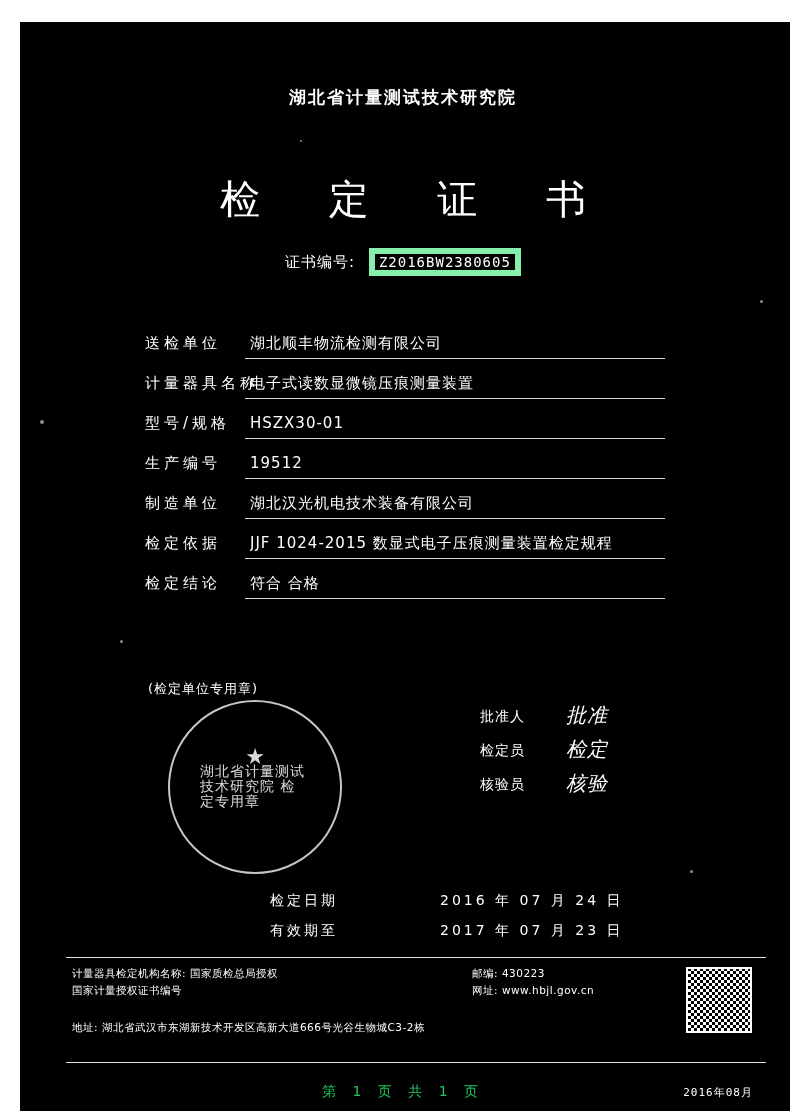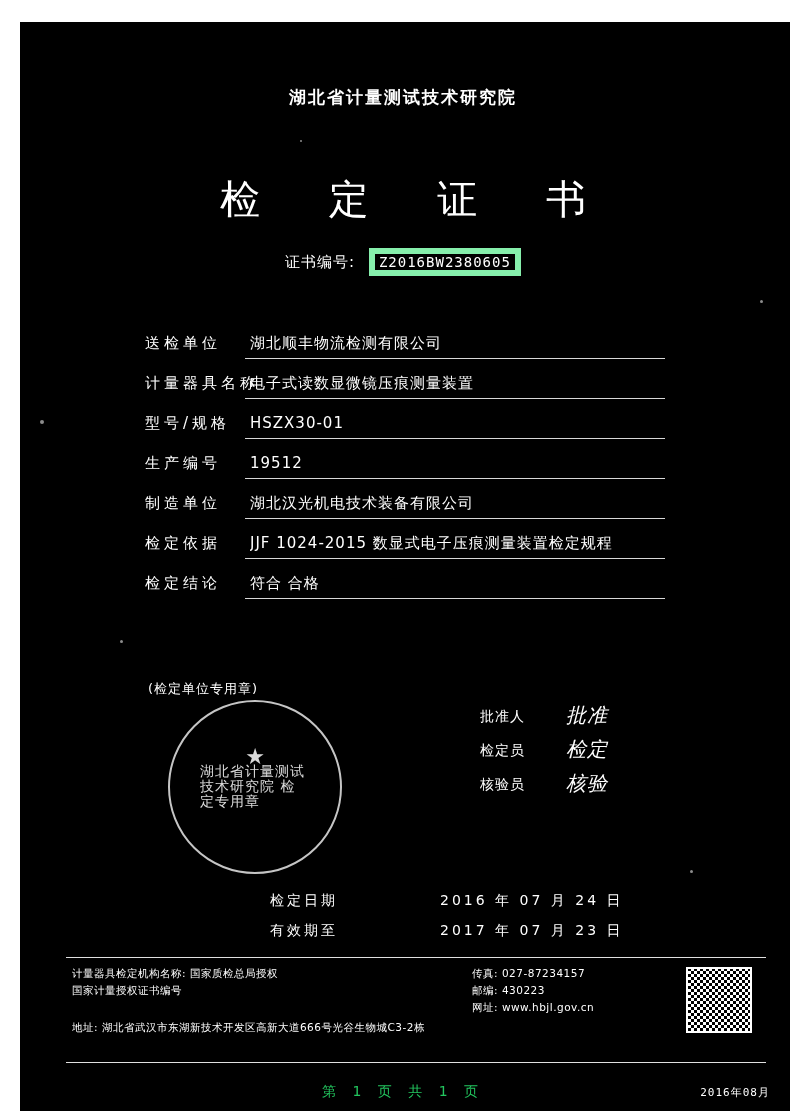--- a/index.html
+++ b/index.html
@@ -271,21 +271,21 @@
     position: absolute;
     left: 0; right: 0;
     top: 1083px;
     text-align: center;
     color: #22c55e;
     font-size: 14px;
     letter-spacing: 6px;
   }
   .bottom-code {
     position: absolute;
-    right: 36px;
+    right: 53px;
     top: 1085px;
     color: #ffffff;
     font-size: 11px;
     letter-spacing: 1px;
     font-family: "DejaVu Sans Mono", "Liberation Mono", monospace;
   }
 </style>
 </head>
 <body>
 
@@ -392,21 +392,20 @@
   </div>
 
   <div class="rule rule-top"></div>
 
   <div class="footer">
     <div class="footer-col-left">
       <div class="footer-line">计量器具检定机构名称:  国家质检总局授权</div>
       <div class="footer-line">                     国家计量授权证书编号</div>
     </div>
     <div class="footer-col-right">
-      <div class="footer-line">传真: 027-87234157</div>
       <div class="footer-line">邮编: 430223</div>
       <div class="footer-line">网址: www.hbjl.gov.cn</div>
     </div>
     <div class="footer-addr">地址: 湖北省武汉市东湖新技术开发区高新大道666号光谷生物城C3-2栋</div>
     <div class="qr"></div>
   </div>
 
   <div class="rule rule-bottom"></div>
 
   <div class="page-num">第 1 页  共 1 页</div>

